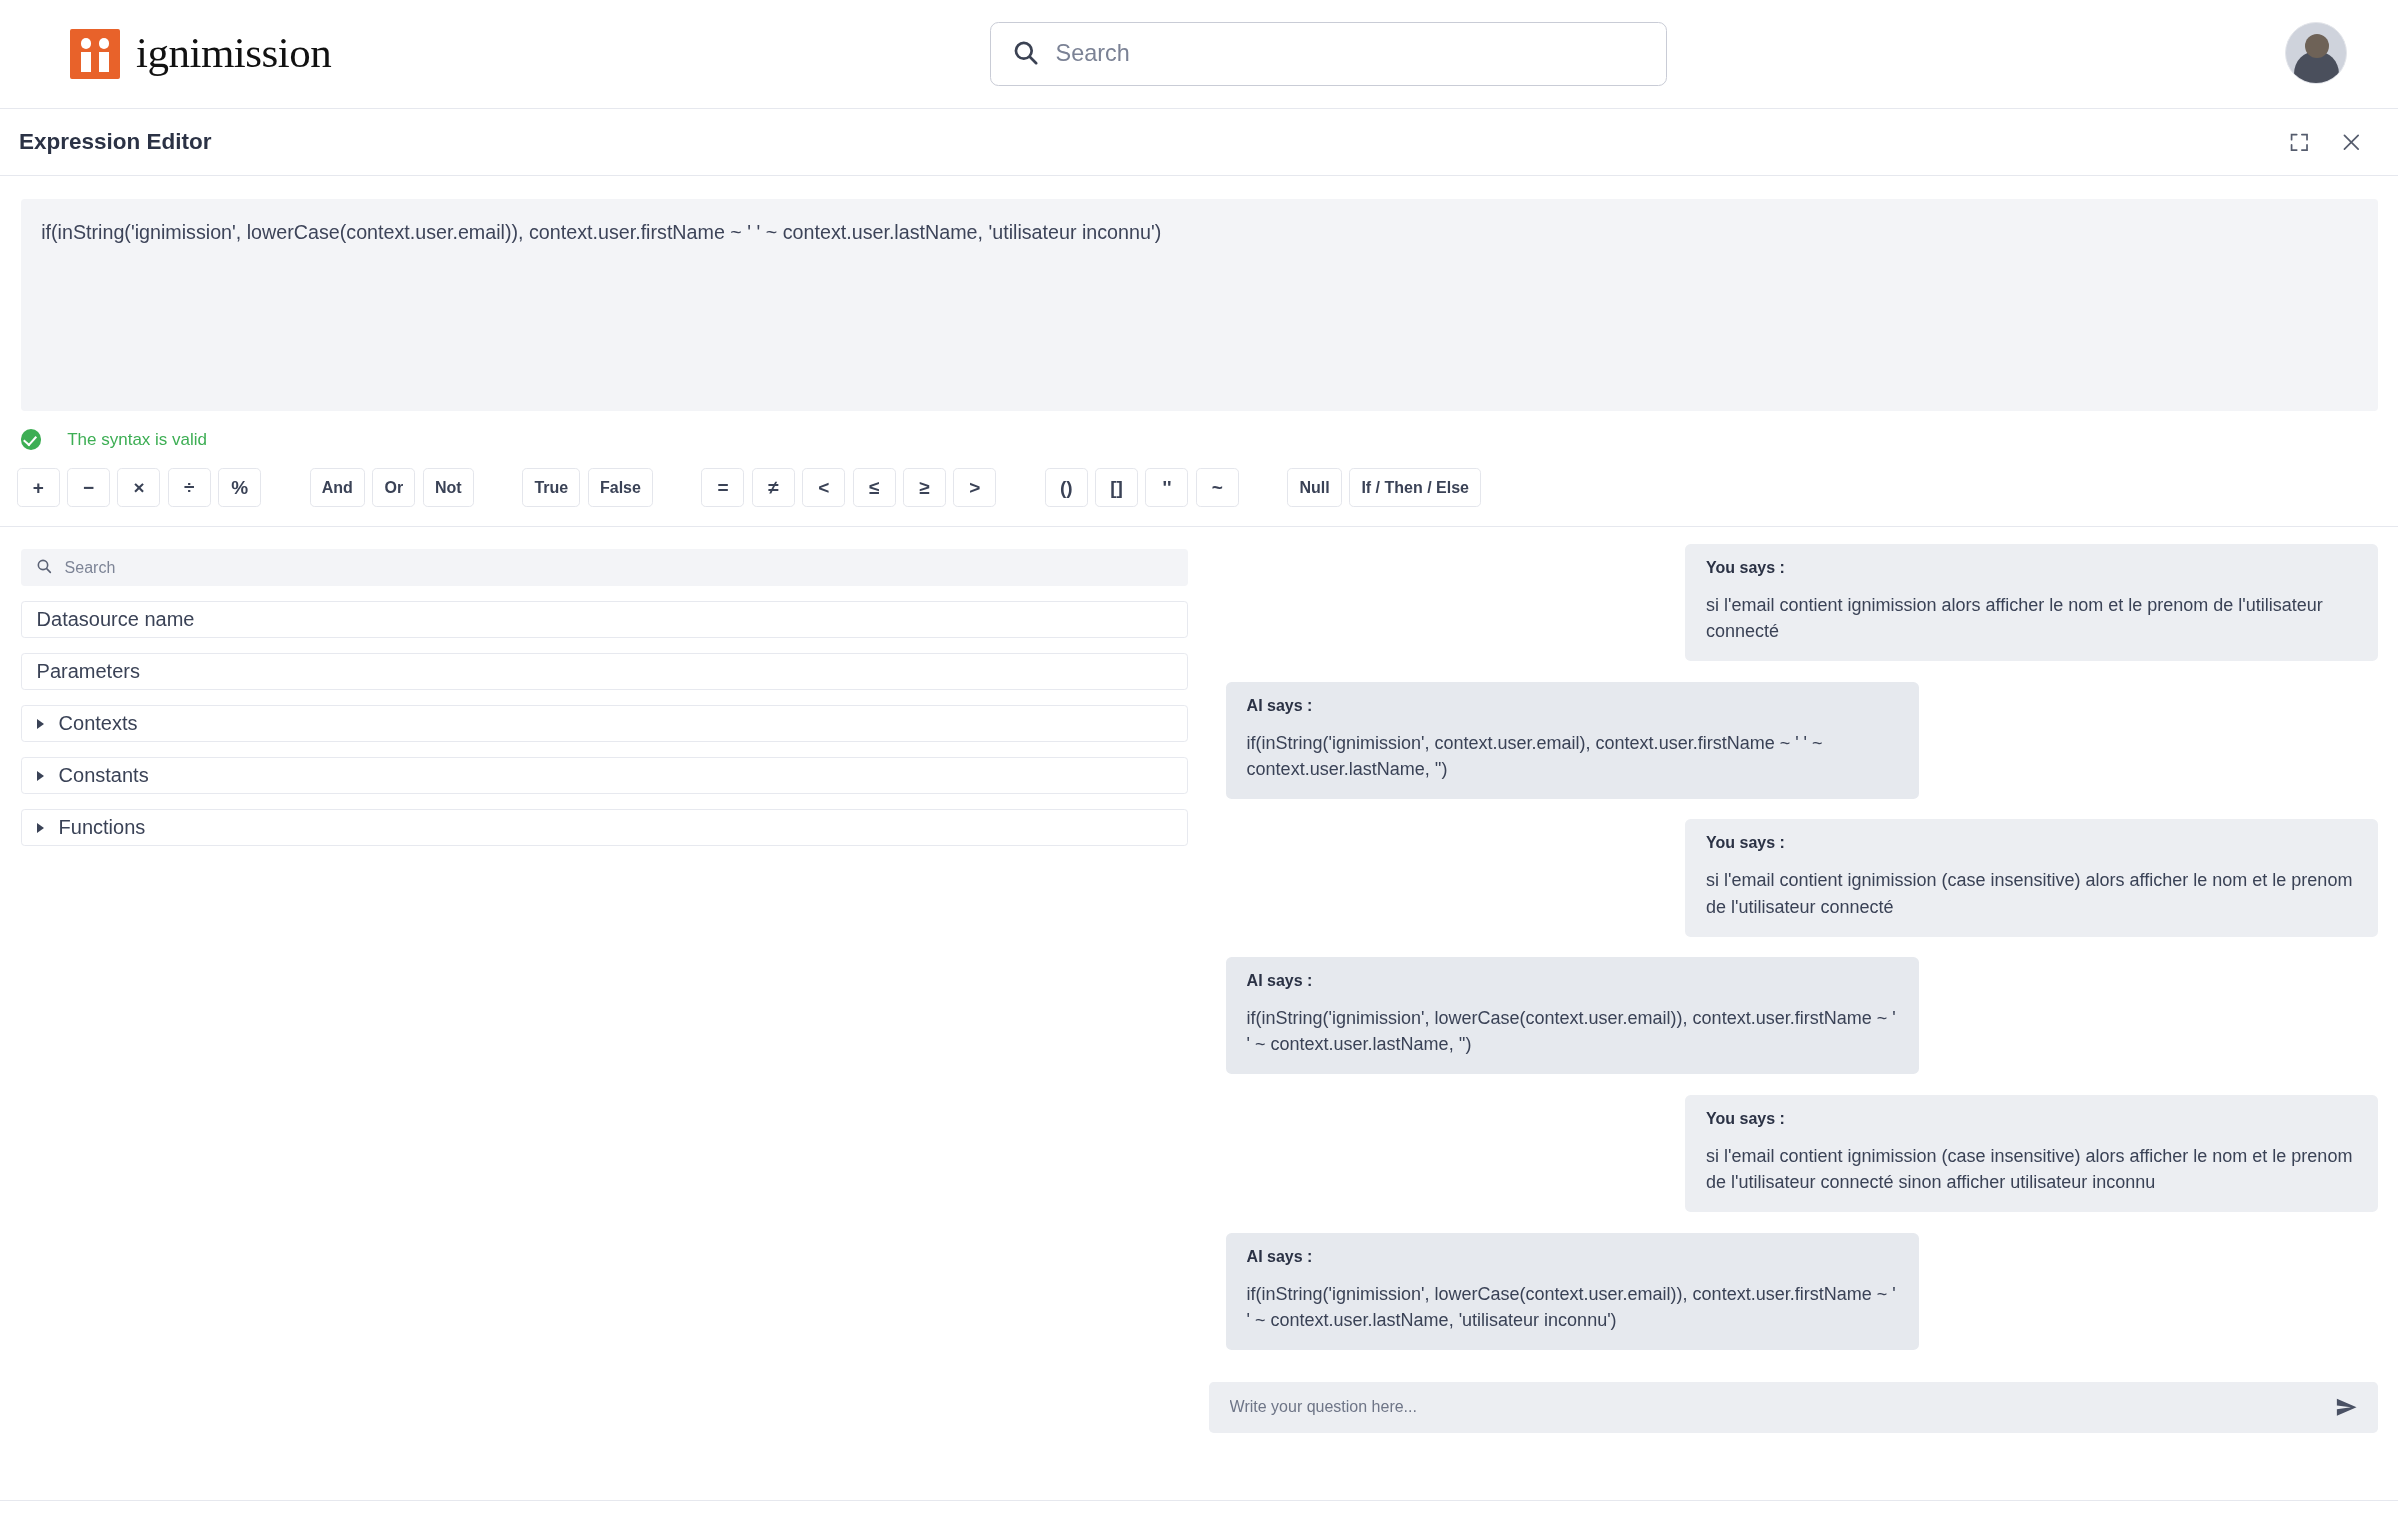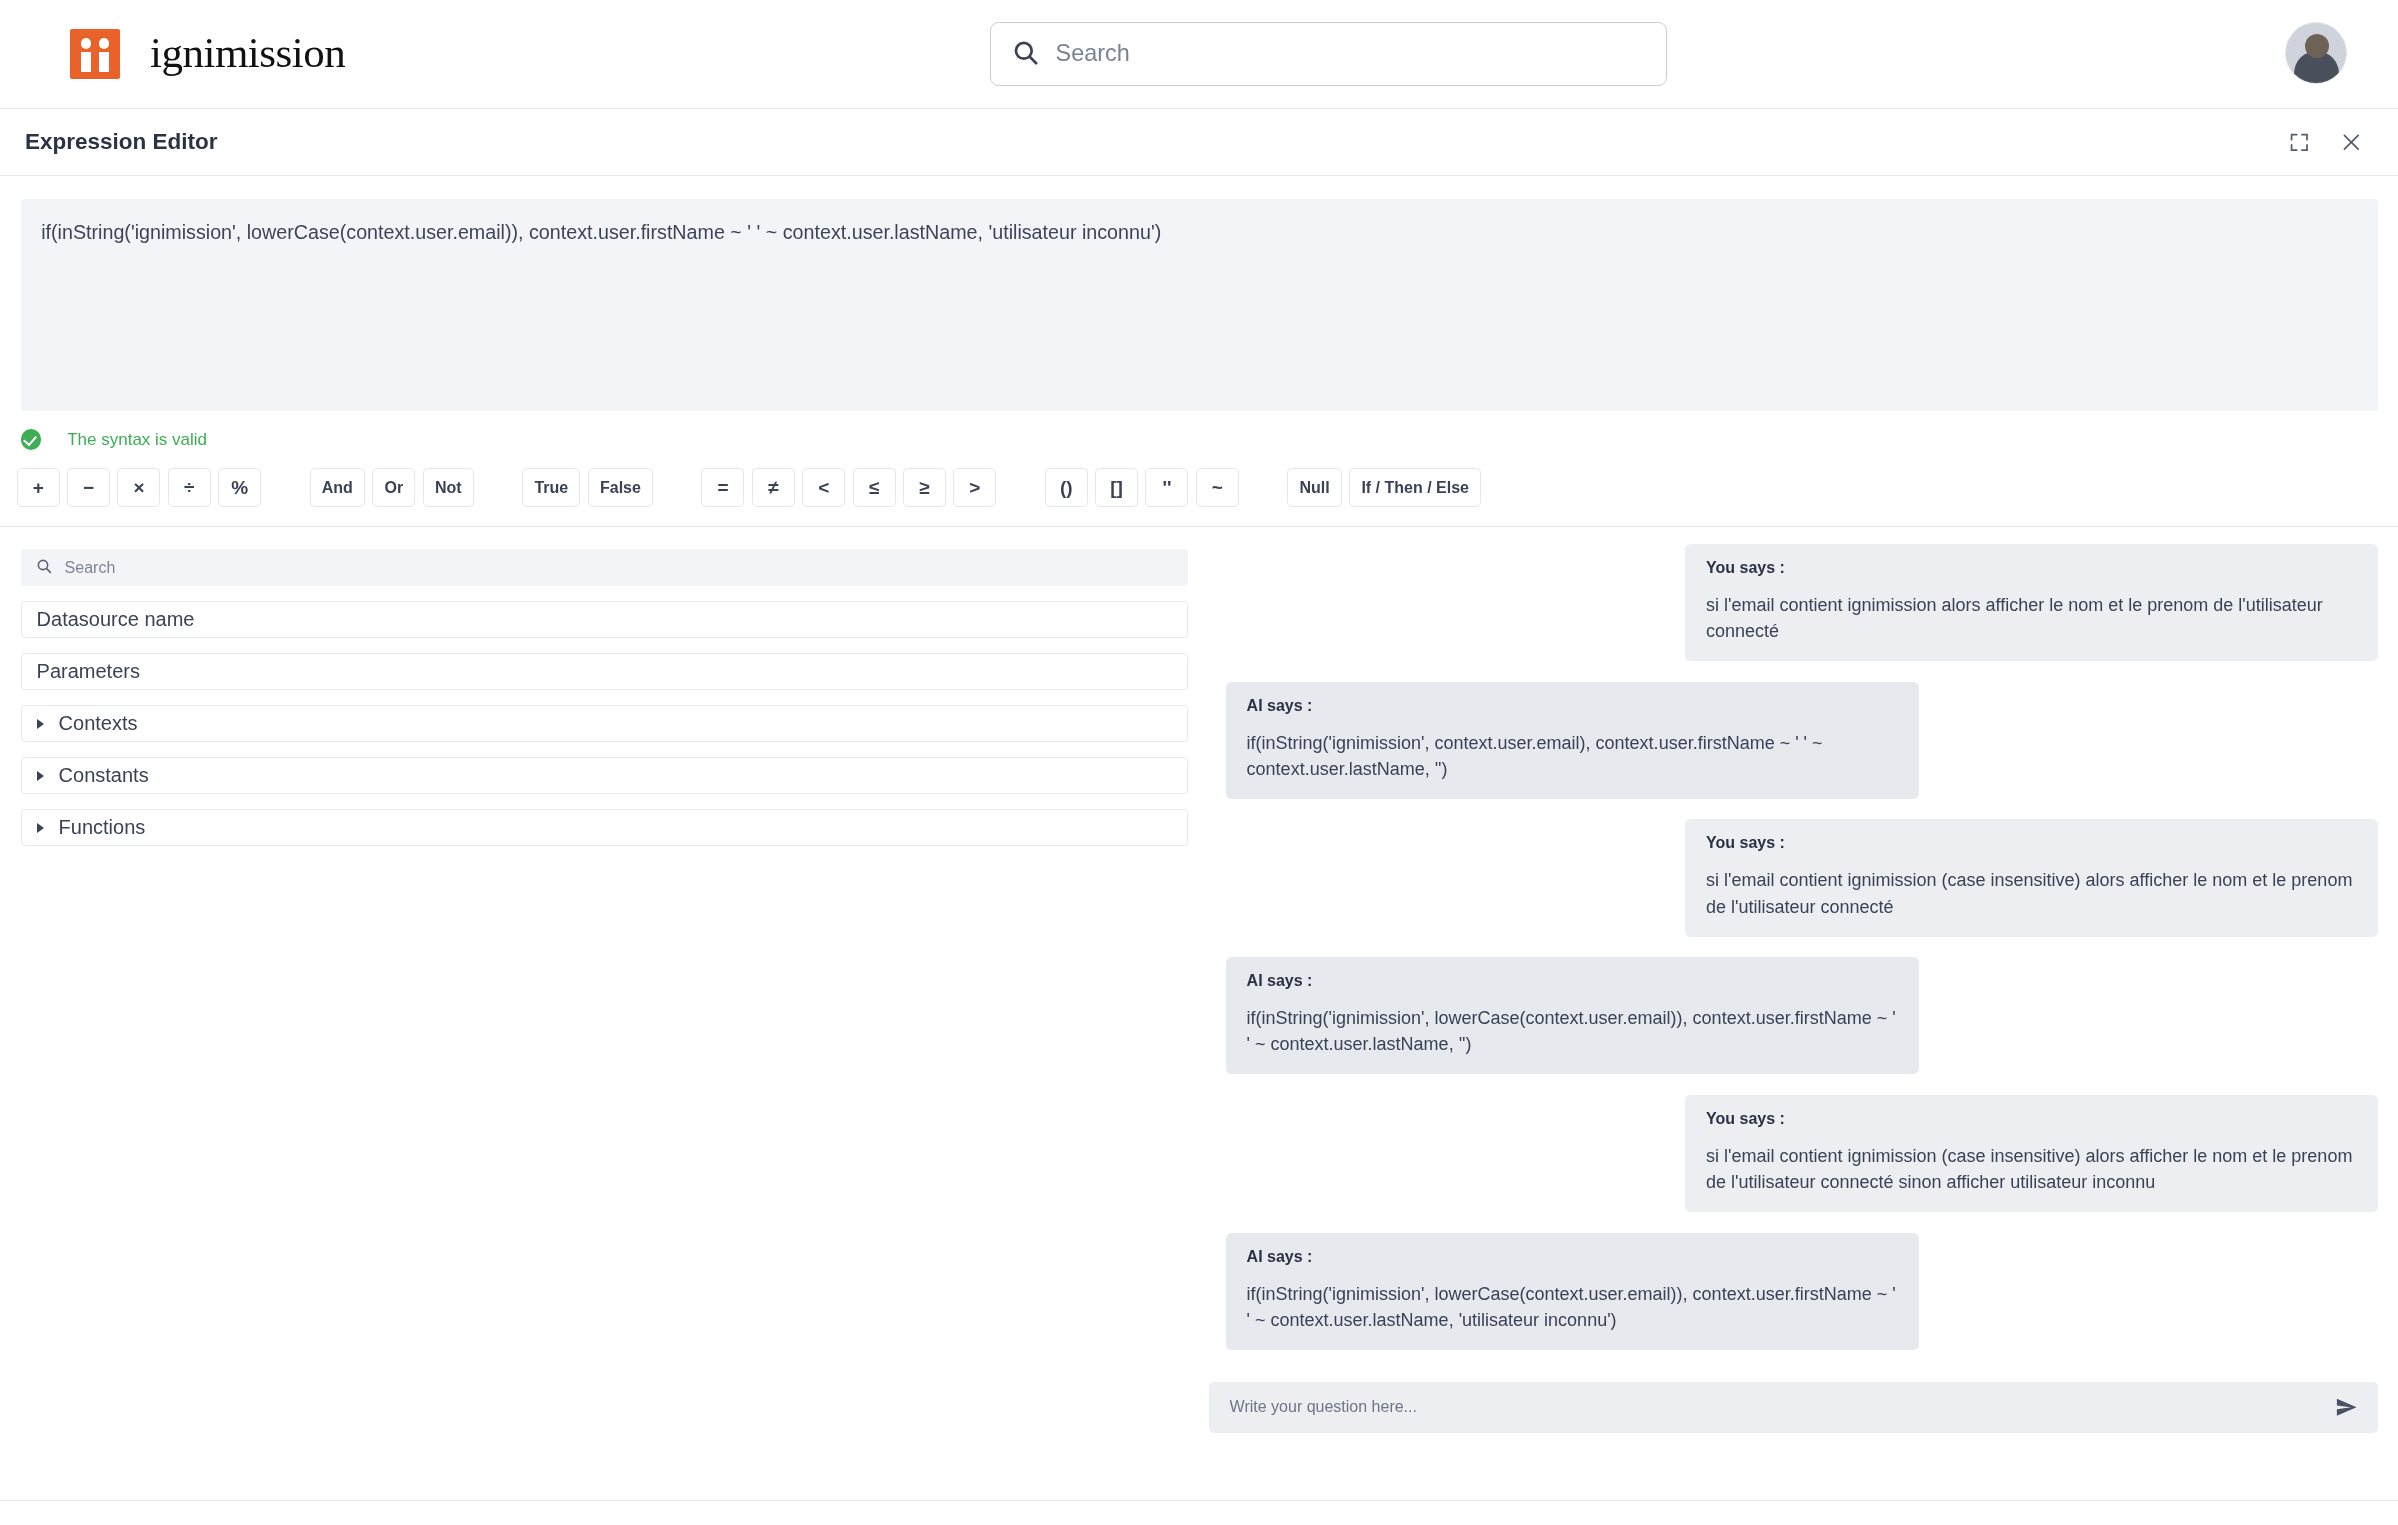--- a/index.html
+++ b/index.html
@@ -17,21 +17,21 @@
     position: relative;
     height: 108px;
     background: #ffffff;
     display: flex;
     align-items: center;
   }
   .logo-wrap {
     display: flex;
     align-items: center;
     margin-left: 70px;
-    gap: 30px;
+    gap: 16px;
   }
   .logo-mark {
     width: 50px; height: 50px;
     background: #e8622a;
     border-radius: 1.9px;
     position: relative;
     flex: none;
   }
   .logo-mark .dot {
     position: absolute;
@@ -110,21 +110,21 @@
     left: 8.4px; bottom: 0;
   }
 
   
   .panel-header {
     height: 68px;
     border-top: 0.9px solid #e6e8ee;
     border-bottom: 0.9px solid #e6e8ee;
     display: flex;
     align-items: center;
-    padding: 0 37px 0 25px;
+    padding: 0 37px 0 19px;
     background: #fff;
   }
   .panel-title {
     font-size: 22.5px;
     font-weight: bold;
     color: #2b3245;
   }
   .panel-actions {
     margin-left: auto;
     display: flex;

